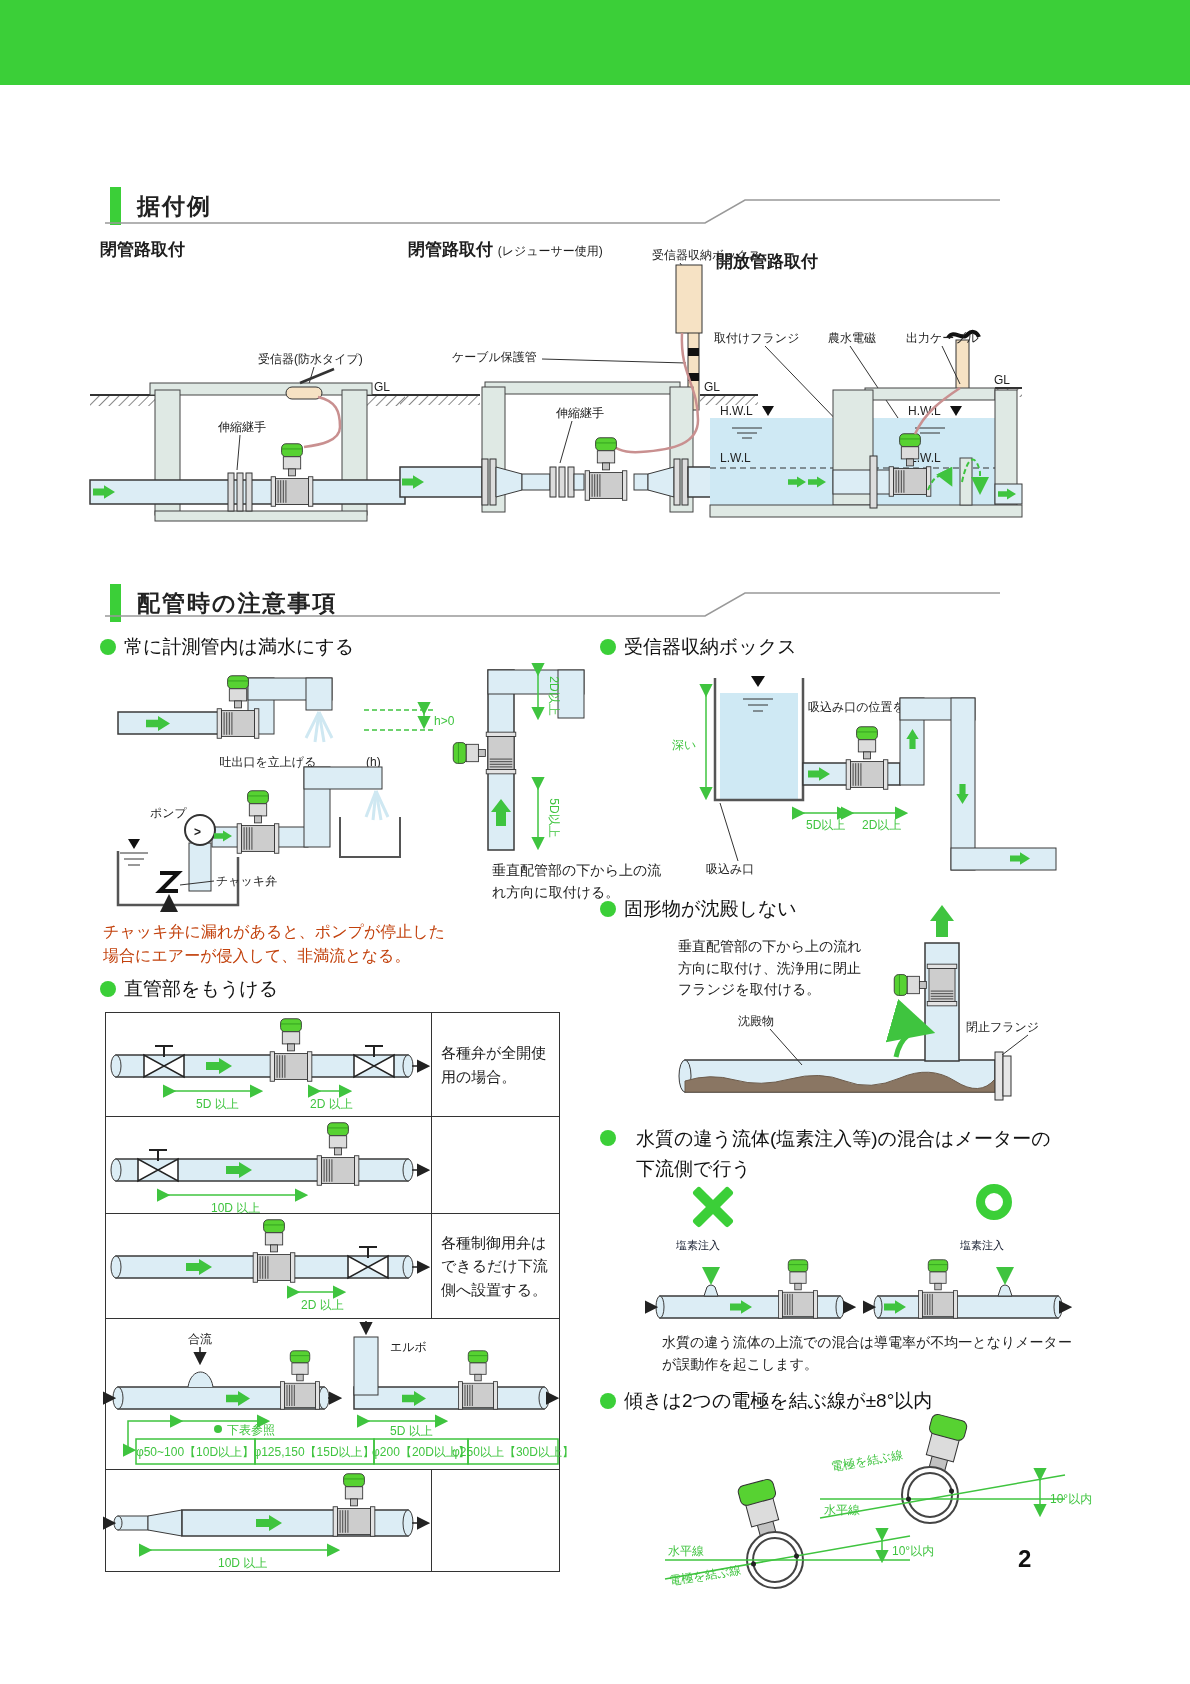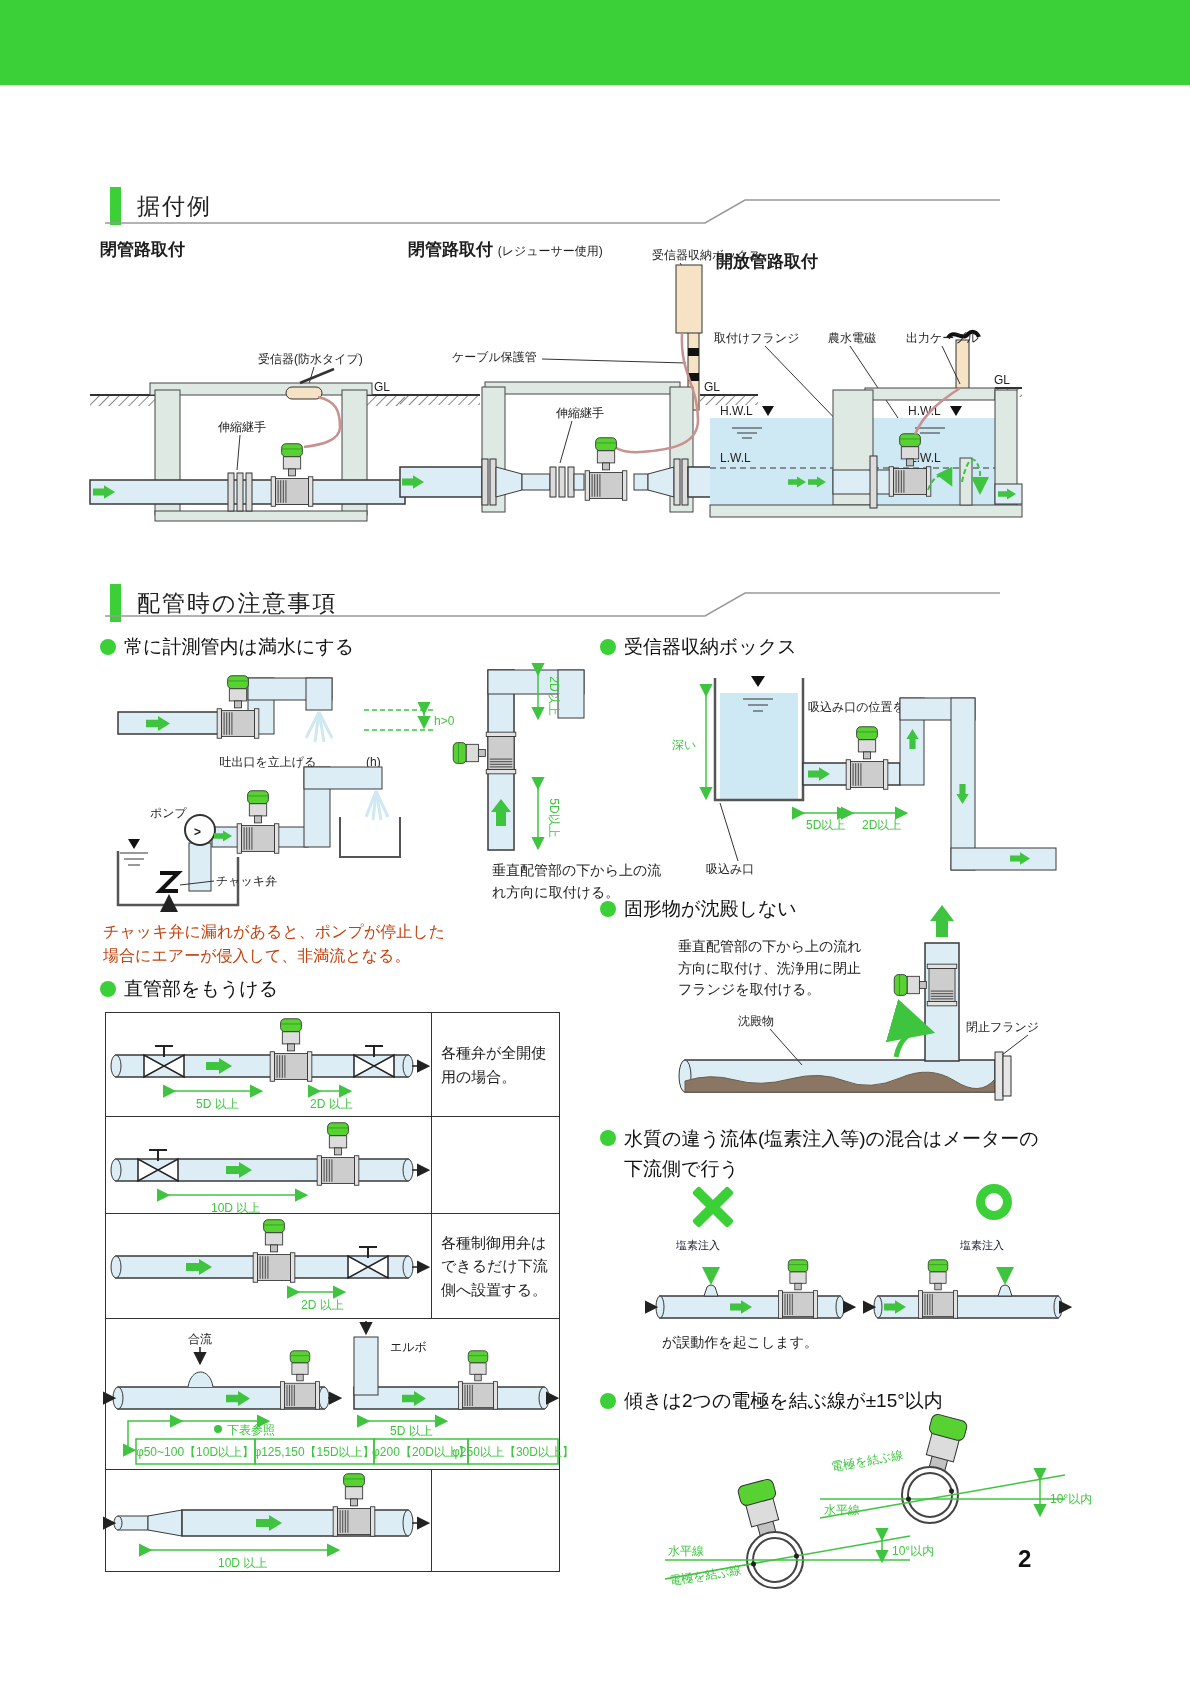--- a/index.html
+++ b/index.html
@@ -2,25 +2,25 @@
 <html><head>
 <meta charset="utf-8">
 <style>
   :root{ --g:#3bcf38; --gd:#3fc43f; --ink:#1c1c1c; --pipe:#dcedf5; --conc:#dfe9e4; --tan:#f6e2c4; --cable:#c99090; }
   *{margin:0;padding:0;box-sizing:border-box}
   body{background:#eee;font-family:"Liberation Sans","DejaVu Sans",sans-serif;color:var(--ink)}
   #pg{position:relative;width:1190px;height:1684px;background:#fff;margin:0 auto;overflow:hidden}
   .band{position:absolute;left:0;top:0;width:1190px;height:85px;background:var(--g)}
   .sech{position:absolute;left:110px;display:flex;gap:16px;align-items:center}
   .bar{width:11px;height:38px;background:var(--g)}
-  .st{font-size:23px;font-weight:normal;letter-spacing:2px;color:#222}
+  .st{font-size:23px;font-weight:bold;letter-spacing:2px;color:#222}
   .dtitle{position:absolute;font-size:17px;font-weight:bold}
   .dtitle small{font-size:12px;font-weight:normal}
   .bh{position:absolute;display:flex;align-items:center;gap:8px;font-size:19px;color:#111}
-  .bh2{position:absolute;display:flex;align-items:flex-start;gap:8px;font-size:19px;color:#111;line-height:1.6}
+  .bh2{position:absolute;display:flex;align-items:flex-start;gap:20px;font-size:19px;color:#111;line-height:1.6}
   .dot{width:16px;height:16px;border-radius:50%;background:var(--g);flex:none}
   .bh2 .dot{margin-top:6px}
   .note{position:absolute;font-size:16px;line-height:1.5;color:#c2410c}
   .small-note{position:absolute;font-size:14px;line-height:1.55;color:#222}
   .tbl{position:absolute;left:105px;top:1012px;width:455px;border:1.5px solid #333}
   .trow{display:flex;border-top:1.5px solid #333}
   .trow:first-child{border-top:none}
   .tcell-d{width:326px;border-right:1.5px solid #333;flex:none}
   .tcell-t{flex:1;display:flex;align-items:center;padding:8px 9px;font-size:15px;line-height:1.55}
   .xmark{position:absolute;width:46px;height:46px}
@@ -493,26 +493,27 @@
     <ellipse cx="408" cy="49" rx="4" ry="11" fill="var(--pipe)" stroke="#3a3a3a"></ellipse>
     <line x1="216" y1="49" x2="224" y2="49" stroke="#222" stroke-width="1.5" marker-end="url(#mK)"></line>
     <line x1="412" y1="49" x2="420" y2="49" stroke="#222" stroke-width="1.5" marker-end="url(#mK)"></line>
     <use href="#mtr" x="262" y="0" width="52" height="62"></use>
     <path d="M348,38 L351,29 Q355,25 359,29 L362,38 Z" fill="var(--pipe)" stroke="#3a3a3a"></path>
     <line x1="355" y1="10" x2="355" y2="24" stroke="var(--gd)" stroke-width="2" marker-end="url(#mG)"></line>
     <use href="#arw" x="234" y="42" width="22" height="14"></use>
   </svg>
 
   <div class="small-note" style="left:662px;top:1332px;width:420px">
+    <div>水質の違う流体の上流での混合は導電率が不均一となりメーター</div>
     <div>が誤動作を起こします。</div>
   </div>
 
   <div class="bh" style="left:600px;top:1388px">
     <span class="dot"></span>
-    <span>傾きは2つの電極を結ぶ線が±15°以内</span>
+    <span>傾きは2つの電極を結ぶ線が±8°以内</span>
   </div>
 
   <svg style="left:610px;top:1415px" width="570" height="180" viewBox="0 0 570 180">
 
     <g transform="rotate(15 320 80)">
       <rect x="312" y="40" width="16" height="14" fill="#c2c2c2" stroke="#333"></rect>
       <rect x="306" y="18" width="28" height="24" fill="#dcdcdc" stroke="#333"></rect>
       <rect x="302" y="0" width="36" height="20" rx="6" fill="#57d232" stroke="#333"></rect>
     </g>
     <circle cx="320" cy="80" r="28" fill="#fff" stroke="#444" stroke-width="2"></circle>

